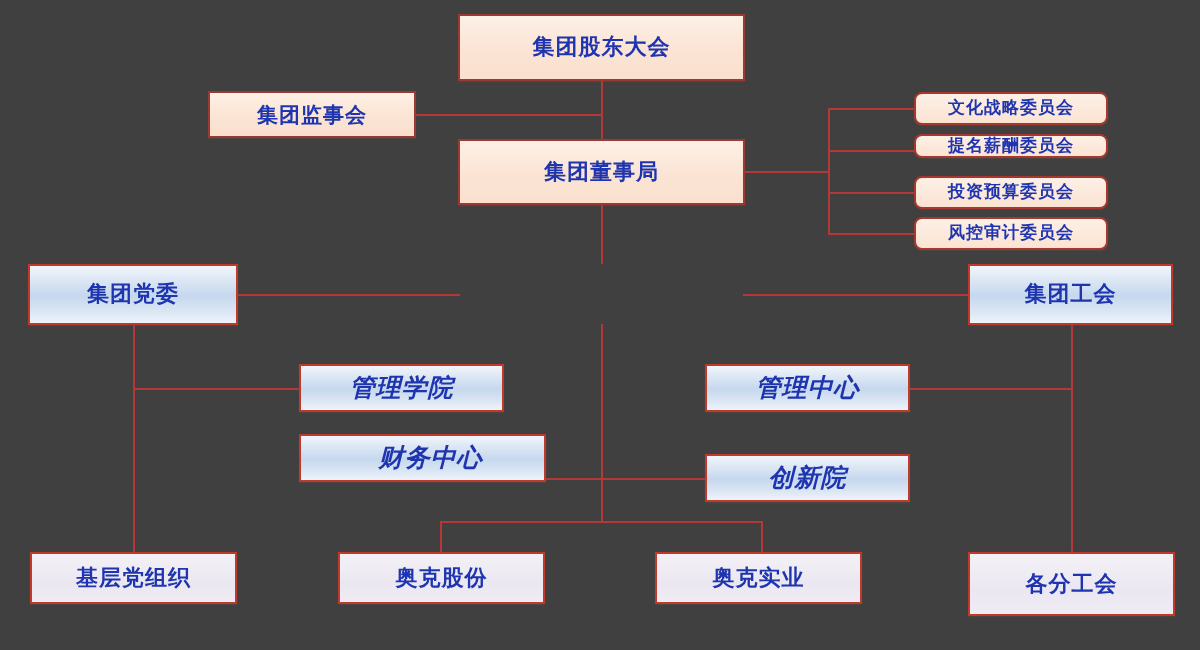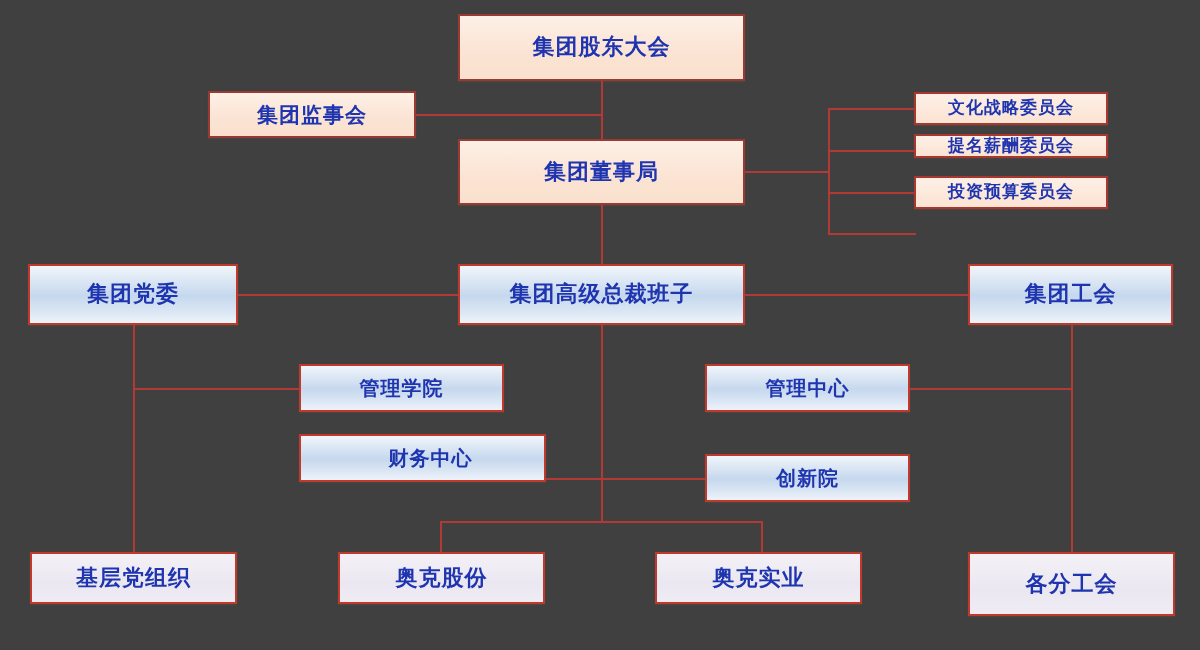--- a/index.html
+++ b/index.html
@@ -62,25 +62,26 @@
   
   .node.lav {
     background: linear-gradient(180deg, #F3F1F6 0%, #EBE7F1 60%, #EFECF4 100%);
     border-color: #C0392B;
   }
   
   .node.chip {
     background: linear-gradient(180deg, #FDF0E6 0%, #FBE3D2 100%);
     border-color: #A8372F;
     border-width: 2px;
+    border-radius: 8px;
   }
 
   .fs-22 { font-size: 22px; }
   .fs-21 { font-size: 21px; }
-  .fs-20 { font-size: 20px; }
+  .fs-20 { font-size: 25px; font-style: italic; }
   .fs-17 { font-size: 17px; }
 </style>
 </head>
 <body>
 
 <div id="chart-root">
 
   <div class="line v" style="left:601px; top:80px; height:60px;"></div>
 
   <div class="line h" style="left:414px; top:114px; width:189px;"></div>
@@ -125,28 +126,28 @@
 
   <div class="node chip fs-17" style="left:914px; top:92px; width:194px; height:33px;">
     <span class="label">文化战略委员会</span>
   </div>
   <div class="node chip fs-17" style="left:914px; top:134px; width:194px; height:24px;">
     <span class="label">提名薪酬委员会</span>
   </div>
   <div class="node chip fs-17" style="left:914px; top:176px; width:194px; height:33px;">
     <span class="label">投资预算委员会</span>
   </div>
+  <div class="node chip fs-17" style="left:914px; top:217px; width:194px; height:33px;">
+    <span class="label">风控审计委员会</span>
+  </div>
 
   <div class="node blue fs-22" style="left:28px; top:264px; width:210px; height:61px;">
     <span class="label">集团党委</span>
   </div>
 
-  <div class="node blue fs-22" style="left:458px; top:264px; width:287px; height:61px;">
-    <span class="label">集团高级总裁班子</span>
-  </div>
 
   <div class="node blue fs-22" style="left:968px; top:264px; width:205px; height:61px;">
     <span class="label">集团工会</span>
   </div>
 
   <div class="node blue fs-20" style="left:299px; top:364px; width:205px; height:48px;">
     <span class="label">管理学院</span>
   </div>
 
   <div class="node blue fs-20" style="left:705px; top:364px; width:205px; height:48px;">

